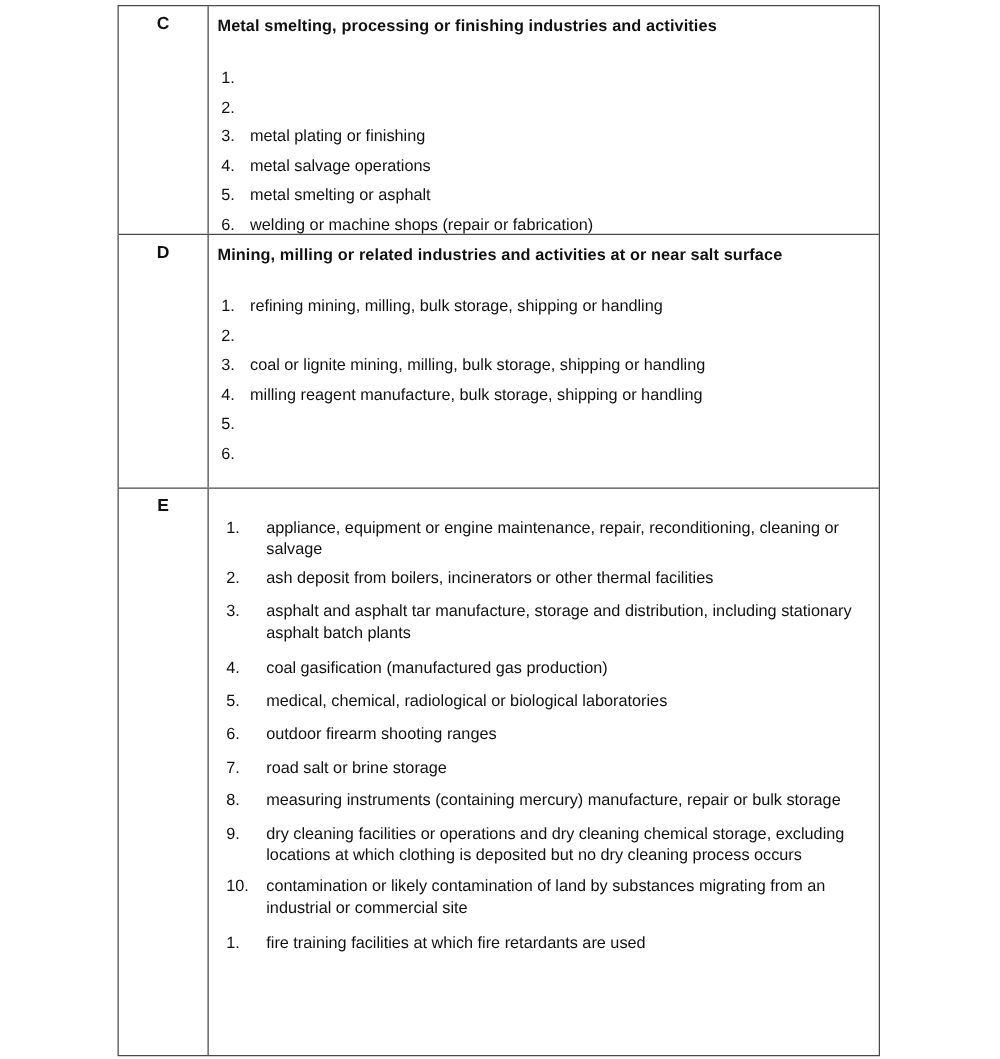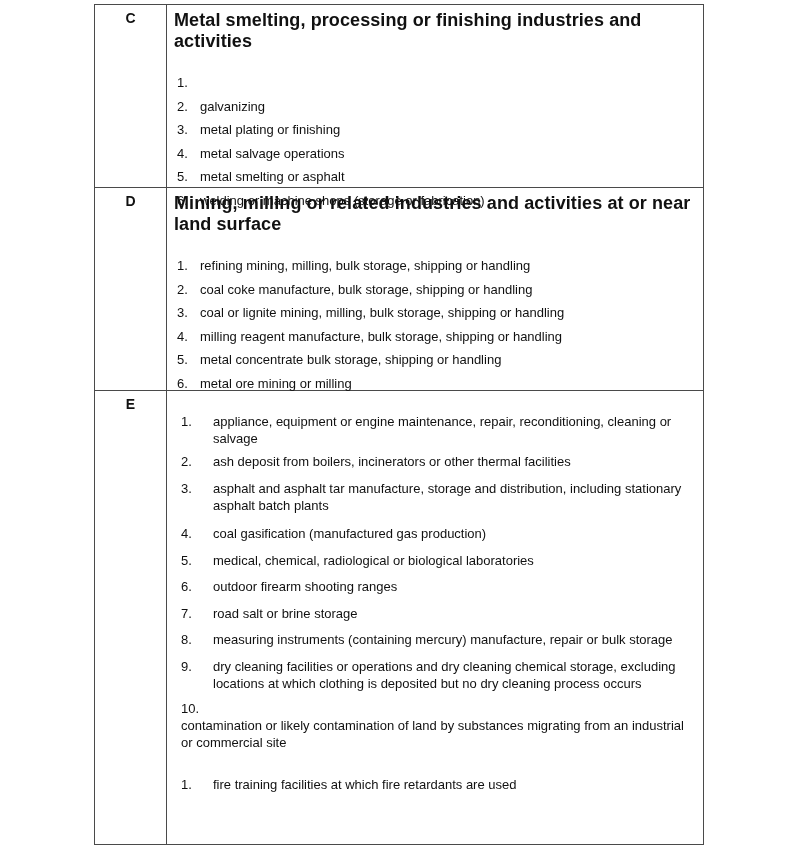--- a/index.html
+++ b/index.html
@@ -6,21 +6,21 @@
   body { width: 800px; height: 847px; position: relative; overflow: hidden;
          font-family: "Liberation Sans", sans-serif; color: #111; }
   .tbl { position: absolute; left: 94px; top: 4px; width: 608px;
          border: 1px solid #4a4a4a; border-collapse: collapse; }
   .row { display: flex; border-top: 1px solid #4a4a4a; }
   .row:first-child { border-top: none; }
   .code { width: 72px; flex: none; border-right: 1px solid #4a4a4a;
           text-align: center; font-weight: bold; font-size: 14px;
           padding-top: 5px; box-sizing: border-box; }
   .body { flex: 1; padding: 5px 8px 2px 7px; box-sizing: border-box; }
-  .title { font-weight: bold; font-size: 18px; line-height: 21px; margin: 0; letter-spacing: 0.1px; }
+  .title { font-weight: bold; font-size: 13px; line-height: 21px; margin: 0; letter-spacing: 0.1px; }
   .list { list-style: none; margin: 0; padding: 0; font-size: 13px; }
   .item { display: flex; }
   .num { flex: none; text-align: left; }
   .txt { flex: 1; line-height: 17px; }
 
   
   .list-tight { margin-top: 19px; padding-left: 3px; }
   .list-tight .item { height: 23.5px; align-items: center; }
   .list-tight .num { width: 23px; }
 
@@ -37,70 +37,66 @@
   <div class="row" style="height:182px;">
     <div class="code">C</div>
     <div class="body">
       <p class="title">Metal smelting, processing or finishing industries and activities</p>
       <ol class="list list-tight">
         <li class="item">
             <span class="num">1.</span>
           </li>
         <li class="item">
             <span class="num">2.</span>
-            <span class="txt">galvanizing</span>
           </li>
         <li class="item">
             <span class="num">3.</span>
             <span class="txt">metal plating or finishing</span>
           </li>
         <li class="item">
             <span class="num">4.</span>
             <span class="txt">metal salvage operations</span>
           </li>
         <li class="item">
             <span class="num">5.</span>
             <span class="txt">metal smelting or asphalt</span>
           </li>
         <li class="item">
             <span class="num">6.</span>
-            <span class="txt">welding or machine shops (storage or fabrication)</span>
+            <span class="txt">welding or machine shops (repair or fabrication)</span>
           </li>
       </ol>
     </div>
   </div>
 
   <div class="row" style="height:202px;">
     <div class="code">D</div>
     <div class="body">
-      <p class="title">Mining, milling or related industries and activities at or near land surface</p>
+      <p class="title">Mining, milling or related industries and activities at or near salt surface</p>
       <ol class="list list-tight">
         <li class="item">
             <span class="num">1.</span>
             <span class="txt">refining mining, milling, bulk storage, shipping or handling</span>
           </li>
         <li class="item">
             <span class="num">2.</span>
-            <span class="txt">coal coke manufacture, bulk storage, shipping or handling</span>
           </li>
         <li class="item">
             <span class="num">3.</span>
             <span class="txt">coal or lignite mining, milling, bulk storage, shipping or handling</span>
           </li>
         <li class="item">
             <span class="num">4.</span>
             <span class="txt">milling reagent manufacture, bulk storage, shipping or handling</span>
           </li>
         <li class="item">
             <span class="num">5.</span>
-            <span class="txt">metal concentrate bulk storage, shipping or handling</span>
           </li>
         <li class="item">
             <span class="num">6.</span>
-            <span class="txt">metal ore mining or milling</span>
           </li>
       </ol>
     </div>
   </div>
 
   <div class="row" style="height:453px;">
     <div class="code">E</div>
     <div class="body">
       <ol class="list list-wide">
         <li class="item" style="margin-bottom:6px;">
@@ -132,21 +128,21 @@
             <span class="txt">road salt or brine storage</span>
           </li>
         <li class="item">
             <span class="num">8.</span>
             <span class="txt">measuring instruments (containing mercury) manufacture, repair or  bulk storage</span>
           </li>
         <li class="item" style="margin-bottom:8px;">
             <span class="num">9.</span>
             <span class="txt">dry cleaning facilities or operations and dry cleaning chemical storage, excluding locations at which clothing is deposited but no dry cleaning process occurs</span>
           </li>
-        <li class="item" style="margin-bottom:25px;flex-direction:column;">
+        <li class="item" style="margin-bottom:11px;">
             <span class="num">10.</span>
             <span class="txt">contamination or likely contamination of land by substances migrating from an industrial or commercial site</span>
           </li>
         <li class="item">
             <span class="num">1.</span>
             <span class="txt">fire training facilities at which fire retardants are used</span>
           </li>
       </ol>
     </div>
   </div>

